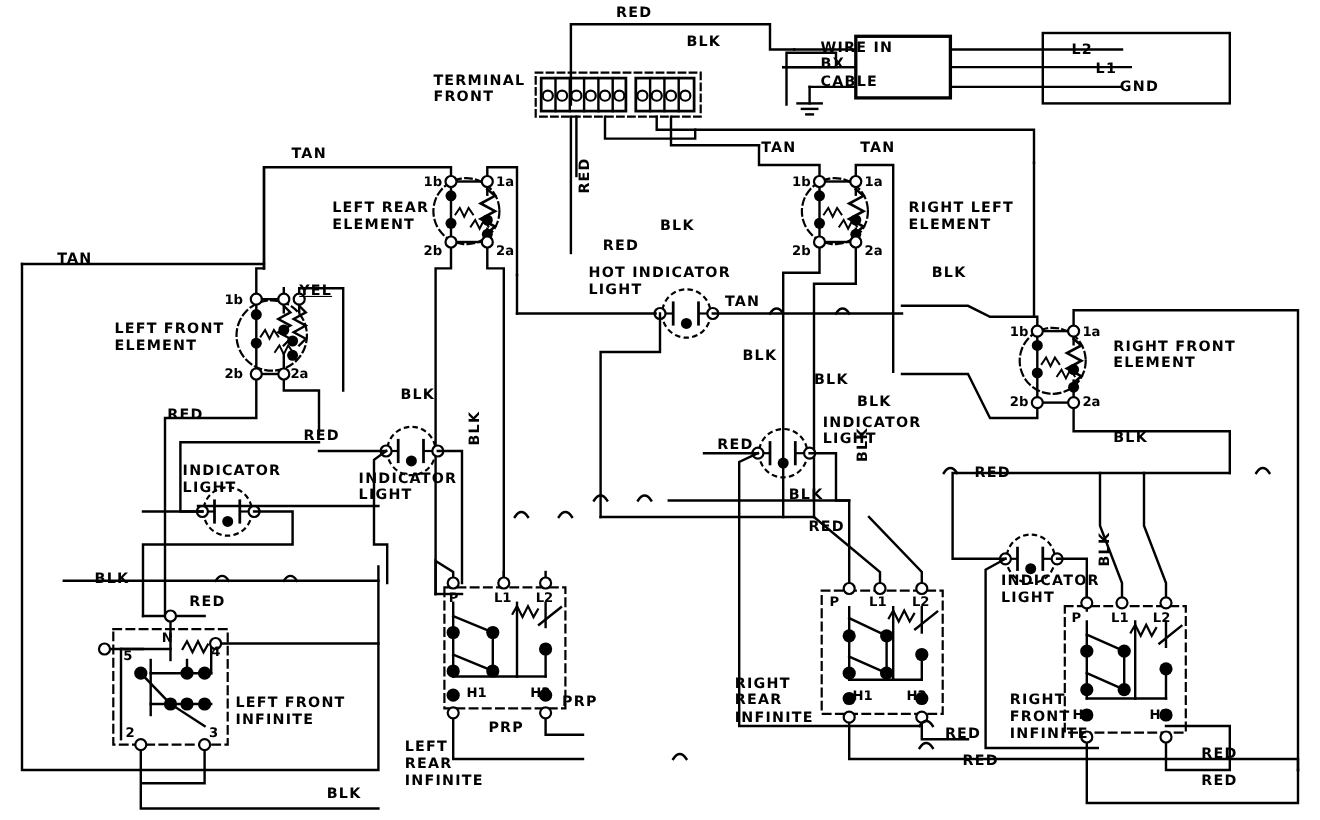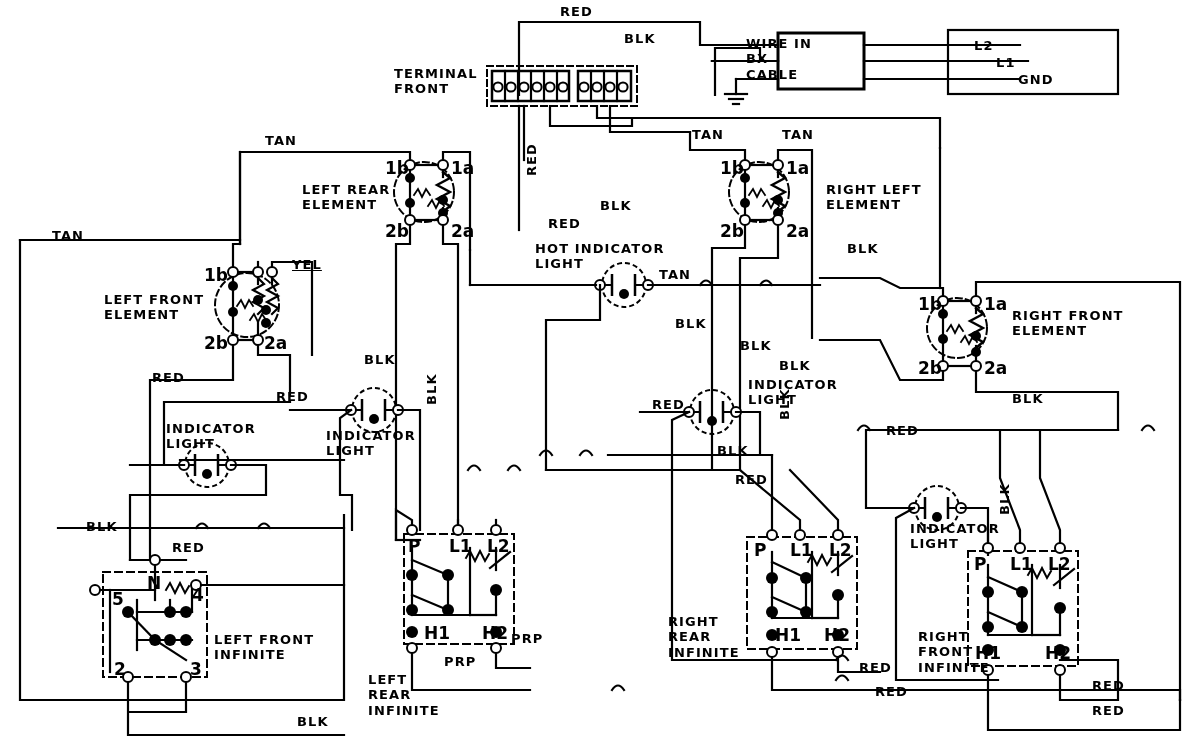--- a/index.html
+++ b/index.html
@@ -2,21 +2,21 @@
 <html><head>
 <meta charset="utf-8">
 <style>
   html,body{margin:0;padding:0;background:#ffffff;}
   body{width:1200px;height:745px;overflow:hidden;
        font-family:"DejaVu Sans","Liberation Sans",sans-serif;}
   #stage{position:relative;width:1200px;height:745px;background:#fff;}
   svg.layer{position:absolute;left:0;top:0;width:1200px;height:745px;}
   .lbl{position:absolute;font-family:"DejaVu Sans","Liberation Sans",sans-serif;
        font-size:13px;font-weight:700;color:#000;letter-spacing:1.1px;white-space:pre;line-height:1.18;}
-  .lbl.term{font-size:17px;letter-spacing:0px;font-weight:700;}
+  .lbl.term{font-size:12px;letter-spacing:0px;font-weight:700;}
   .rot{transform-origin:left top;transform:rotate(-90deg);}
 </style>
 </head>
 <body>
 
 <div id="stage">
 
   <svg class="layer" viewBox="0 0 1200 745">
     <defs>
       <g id="lampglyph">
@@ -544,21 +544,21 @@
   <div id="wirelabels">
       <div class="lbl" style="left: 560px; top: 4px; white-space: pre;">RED</div>
       <div class="lbl" style="left: 624px; top: 31px; white-space: pre;">BLK</div>
       <div class="lbl" style="left: 265px; top: 133px; white-space: pre;">TAN</div>
       <div class="lbl" style="left: 692px; top: 127px; white-space: pre;">TAN</div>
       <div class="lbl" style="left: 782px; top: 127px; white-space: pre;">TAN</div>
       <div class="lbl" style="left: 52px; top: 228px; white-space: pre;">TAN</div>
       <div class="lbl rot" style="left: 524px; top: 176px; white-space: pre;">RED</div>
       <div class="lbl" style="left: 600px; top: 198px; white-space: pre;">BLK</div>
       <div class="lbl" style="left: 548px; top: 216px; white-space: pre;">RED</div>
-      <div class="lbl" style="left: 292px; top: 257px; white-space: pre; text-decoration: underline;">YEL</div>
+      <div class="lbl" style="left: 272px; top: 257px; white-space: pre; text-decoration: underline;">YEL</div>
       <div class="lbl" style="left: 847px; top: 241px; white-space: pre;">BLK</div>
       <div class="lbl" style="left: 659px; top: 267px; white-space: pre;">TAN</div>
       <div class="lbl" style="left: 675px; top: 316px; white-space: pre;">BLK</div>
       <div class="lbl" style="left: 740px; top: 338px; white-space: pre;">BLK</div>
       <div class="lbl" style="left: 364px; top: 352px; white-space: pre;">BLK</div>
       <div class="lbl" style="left: 779px; top: 358px; white-space: pre;">BLK</div>
       <div class="lbl" style="left: 1012px; top: 391px; white-space: pre;">BLK</div>
       <div class="lbl" style="left: 152px; top: 370px; white-space: pre;">RED</div>
       <div class="lbl" style="left: 276px; top: 389px; white-space: pre;">RED</div>
       <div class="lbl" style="left: 652px; top: 397px; white-space: pre;">RED</div>

